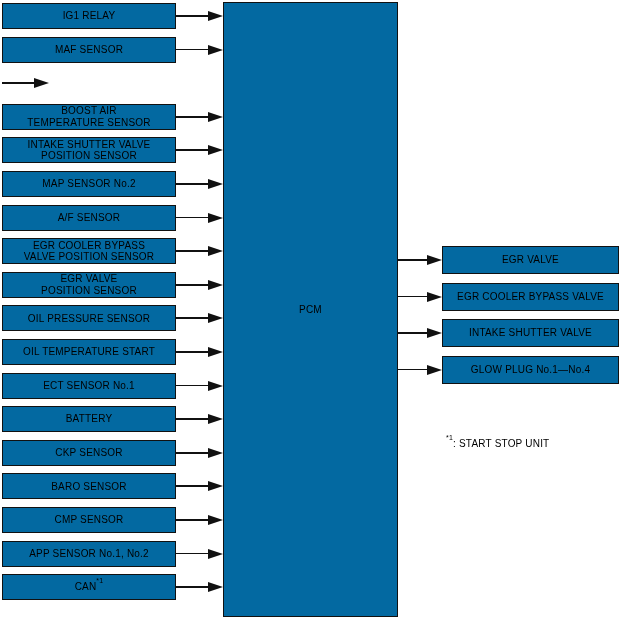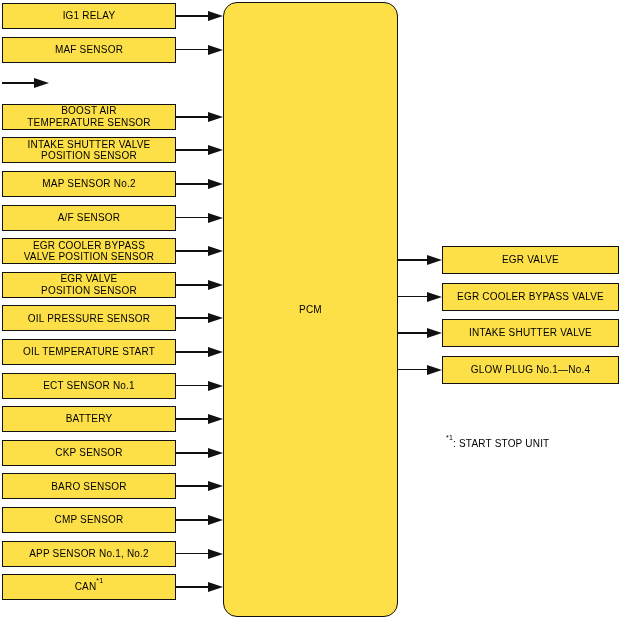--- a/index.html
+++ b/index.html
@@ -8,21 +8,21 @@
     width: 619px;
     height: 619px;
     background: #ffffff;
     font-family: "Liberation Sans", sans-serif;
     color: #000000;
     overflow: hidden;
   }
   .box {
     box-sizing: border-box;
     border: 1.7px solid #111111;
-    background: #fde047;
+    background: #0369a1;
     display: flex;
     align-items: center;
     justify-content: center;
     text-align: center;
     font-size: 10px;
     line-height: 11.5px;
     letter-spacing: 0.2px;
   }
   .box-label { white-space: pre-line; }
   .box-sup, .note-sup {
@@ -50,21 +50,20 @@
     border-top: 5.7px solid transparent;
     border-bottom: 5.7px solid transparent;
     border-left: 15px solid #111111;
   }
   .pcm {
     position: absolute;
     left: 223px;
     top: 2px;
     width: 175px;
     height: 615px;
-    border-radius: 14px;
   }
   .outputs-col {
     position: absolute;
     left: 398px;
     top: 246px;
     display: flex;
     flex-direction: column;
     gap: 8.5px;
   }
   .output-row { display: flex; height: 28px; }

